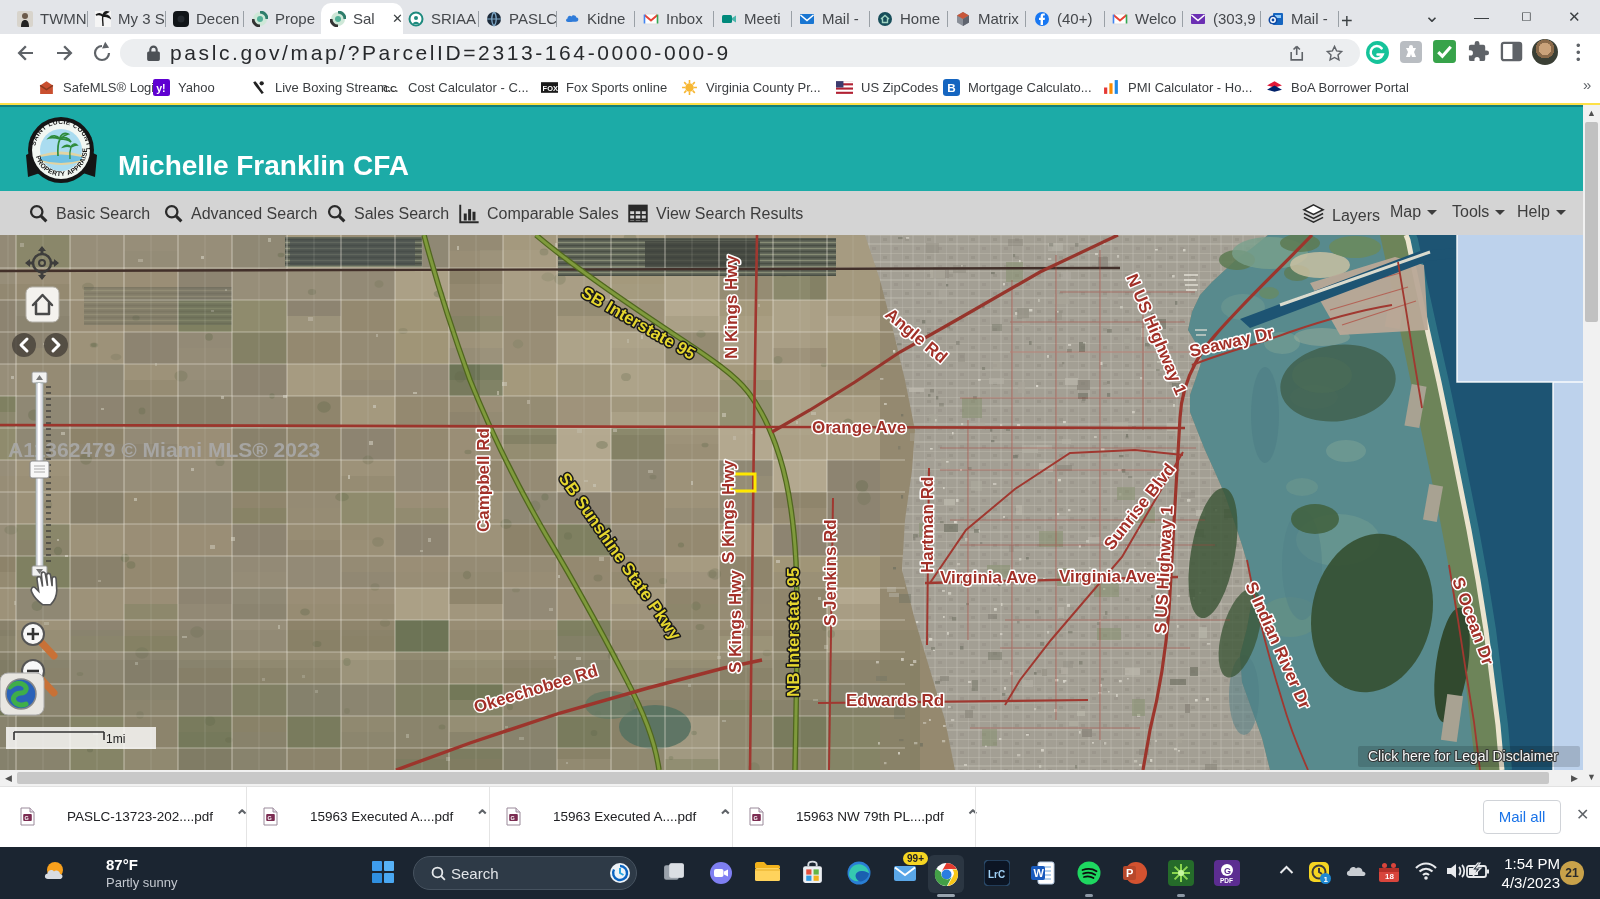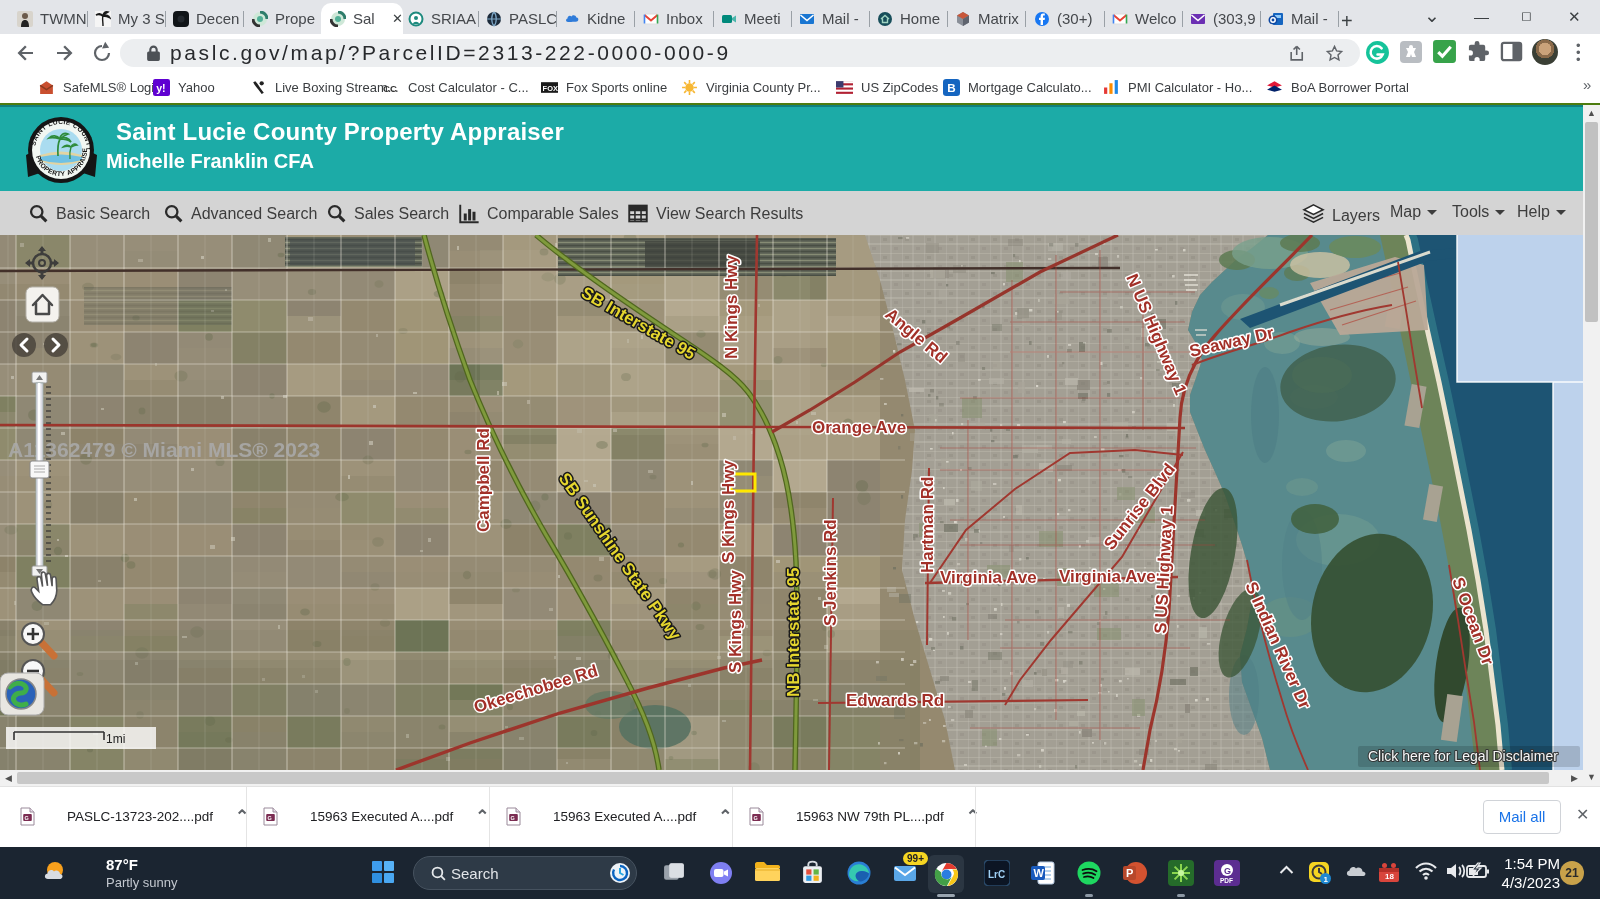--- a/index.html
+++ b/index.html
@@ -1,15 +1,15 @@
 <!DOCTYPE html>
 <html><head><meta charset="utf-8"><style>
 * { margin:0; padding:0; box-sizing:border-box; }
 html,body { width:1600px; height:899px; overflow:hidden; }
-#root { position:relative; width:1600px; height:739px; font-family:"Liberation Sans",sans-serif; background:#4d7c0f; }
+#root { position:relative; width:1600px; height:739px; font-family:"Liberation Sans",sans-serif; background:#fde047; }
 
 
 #tabstrip { position:absolute; left:0; top:0; width:1600px; height:34px; background:#e3e5e9; }
 .tab { position:absolute; top:3px; height:31px; width:79px; display:flex; align-items:center; padding-left:9px; }
 .tab svg { flex:0 0 auto; }
 .tlabel { margin-left:7px; font-size:15px; color:#45484c; white-space:nowrap; overflow:hidden; flex:1; }
 .tab.active { background:#fff; border-radius:10px 10px 0 0; width:82px; z-index:2; }
 .tab.active .tlabel { -webkit-mask-image:linear-gradient(90deg,#000 60%,transparent); }
 .tclose { font-size:13px; color:#3c4043; margin-left:1px; }
 .tsep { }
@@ -30,21 +30,21 @@
 
 #bookmarks { position:absolute; left:0; top:72px; width:1600px; height:31px; background:#fff; }
 .bm { position:absolute; top:6px; display:flex; align-items:center; height:18px; }
 .bm span { margin-left:8px; font-size:13px; color:#3a3d40; white-space:nowrap; }
 #bmore { position:absolute; left:1583px; top:4px; font-size:15px; color:#5f6368; }
 
 
 #header { position:absolute; left:0; top:105px; width:1583px; height:86px; background:#1fae accent; }
 #header { background:#1caba7; border-top:2px solid #11807d; }
 #htitle { position:absolute; left:116px; top:11px; font-size:24px; font-weight:bold; color:#fff; letter-spacing:0.2px; }
-#hsub { position:absolute; left:106px; top:43px; font-size:20px; font-weight:bold; color:#fff; }
+#hsub { position:absolute; left:118px; top:43px; font-size:28px; font-weight:bold; color:#fff; }
 
 
 #navbar { position:absolute; left:0; top:191px; width:1583px; height:44px; background:#d4d4d4; font-size:16px; color:#3d3d3d; }
 .nvi { position:absolute; top:12px; display:flex; align-items:center; }
 .nvi svg { margin-right:7px; }
 .nvr { position:absolute; top:12px; }
 .caret { display:inline-block; width:0; height:0; border-left:5px solid transparent; border-right:5px solid transparent; border-top:5px solid #3d3d3d; margin-left:6px; vertical-align:middle; }
 
 
 #map { position:absolute; left:0; top:235px; width:1583px; height:535px; overflow:hidden; }
@@ -169,21 +169,21 @@
           <path d="M8 1 L14 4.5 V11.5 L8 15 L2 11.5 V4.5 Z" fill="#8a8f98"></path>
           <path d="M8 1 L14 4.5 L8 8 L2 4.5 Z" fill="#c9573a"></path>
           <path d="M8 8 L14 4.5 V11.5 L8 15 Z" fill="#5f646e"></path>
         </svg>
         <span class="tlabel">Matrix</span>
       </div><span class="tsep"></span><div class="tab" style="left:1025px">
         <svg width="16" height="16" viewBox="0 0 16 16">
           <circle cx="8" cy="8" r="7" fill="#1877f2"></circle>
           <path d="M9 4.5 H10.8 V2.5 H9 C7.3 2.5 6.6 3.7 6.6 5.2 V6.8 H5 V8.9 H6.6 V14 H9 V8.9 H10.6 L11 6.8 H9 V5.3 C9 4.8 9.2 4.5 9 4.5Z" fill="#fff"></path>
         </svg>
-        <span class="tlabel">(30+)</span>
+        <span class="tlabel">(40+)</span>
       </div><span class="tsep"></span><div class="tab" style="left:1103px">
         <svg width="16" height="16" viewBox="0 0 16 16">
           <rect x="1" y="3" width="14" height="10" rx="1" fill="#fff" stroke="#ddd"></rect>
           <path d="M1.5 4 L8 9.5 L14.5 4" stroke="#ea4335" stroke-width="2" fill="none"></path>
           <path d="M1.5 3.6 V12.5" stroke="#4285f4" stroke-width="1.6"></path>
           <path d="M14.5 3.6 V12.5" stroke="#34a853" stroke-width="1.6"></path>
         </svg>
         <span class="tlabel">Welco</span>
       </div><span class="tsep"></span><div class="tab" style="left:1181px">
         <svg width="16" height="16" viewBox="0 0 16 16">
@@ -219,21 +219,21 @@
 <svg class="navic" style="left:90px" width="24" height="24" viewBox="0 0 24 24">
         <path d="M12 5a7 7 0 1 0 7 7" fill="none" stroke="#5f6368" stroke-width="2.2"></path>
         <path d="M12 5h0" stroke="#5f6368"></path>
         <path d="M19 12V5.5" fill="none" stroke="none"></path>
         <path d="M13.5 1.5 L19.5 5.2 L13.5 9 Z" fill="#5f6368" transform="rotate(25 16 5)"></path>
       </svg>
 <div id="omnibox">
 <svg id="lock" width="15" height="17" viewBox="0 0 14 16">
           <path d="M3 6V4.5a4 4 0 0 1 8 0V6h.5A1.5 1.5 0 0 1 13 7.5v6A1.5 1.5 0 0 1 11.5 15h-9A1.5 1.5 0 0 1 1 13.5v-6A1.5 1.5 0 0 1 2.5 6H3zm2 0h4V4.5a2 2 0 0 0-4 0V6z" fill="#4d5156"></path>
         </svg>
-<div id="urltext">paslc.gov/map/?ParcelID=2313-222-0000-000-9</div>
+<div id="urltext">paslc.gov/map/?ParcelID=2313-164-0000-000-9</div>
 <svg class="obic" style="left:1168px" width="19" height="19" viewBox="0 0 24 24">
           <path d="M4 10 V20 H18 V10" fill="none" stroke="#5f6368" stroke-width="2"></path>
           <path d="M11 14 V3 M11 3 L7 7 M11 3 L15 7" fill="none" stroke="#5f6368" stroke-width="2"></path>
           <path d="M14 10 H21 L17 4 Z" fill="none" stroke="none"></path>
         </svg>
 <svg class="obic" style="left:1205px" width="19" height="19" viewBox="0 0 24 24">
           <path d="M12 3l2.7 5.8 6.3.8-4.6 4.3 1.2 6.2L12 17l-5.6 3.1 1.2-6.2L3 9.6l6.3-.8z" fill="none" stroke="#5f6368" stroke-width="1.8"></path>
         </svg>
 </div>
 <div id="extarea">
@@ -349,21 +349,20 @@
 <circle cx="47" cy="39" r="33" fill="#151515"></circle>
 <circle cx="47" cy="39" r="29" fill="#f2f7f2"></circle>
 <circle cx="47" cy="39" r="21" fill="#aadcf0"></circle>
 <path d="M26 44 Q47 37 68 44 L68 50 Q47 58 26 50 Z" fill="#e2d4a2"></path>
 <path d="M26 46 Q47 41 68 46 L68 49 Q47 55 26 49 Z" fill="#6fc1e4"></path>
 <path d="M44 45 C43.5 38 44 32 46 28 M46 28 C43 24 38 24 35 27 C39 26 43 27 46 28 M46 28 C46 24 50 21 54 23 C51 24 48 26 46 28 M46 28 C50 25 55 27 57 31 C53 28 49 28 46 28" stroke="#2e8b3a" stroke-width="1.7" fill="none"></path>
 <path d="M56 48 C55.5 43 56 39 57 36 M57 36 C54.5 33 50.5 34 49 36 C52 35 54.5 35 57 36 M57 36 C58 33 61 32 63 34 C61 34 59 35 57 36" stroke="#2e8b3a" stroke-width="1.4" fill="none"></path>
 <text font-size="6.6" fill="#141414" font-weight="bold" letter-spacing="0.4"><textPath href="#arctop" startOffset="5%">SAINT LUCIE COUNTY</textPath></text>
 <text font-size="6.6" fill="#141414" font-weight="bold" letter-spacing="0.3"><textPath href="#arcbot" startOffset="8%">PROPERTY&nbsp;APPRAISER</textPath></text>
 </svg>
-<div id="htitle">Saint Lucie County Property Appraiser</div>
 <div id="hsub">Michelle Franklin CFA</div>
 </div>
 
 <div id="navbar">
 <div class="nvi" style="left:28px"><svg width="21" height="21" viewBox="0 0 24 24">
           <circle cx="10" cy="10" r="6.5" fill="none" stroke="#2a2a2a" stroke-width="2.6"></circle>
           <path d="M15 15l6 6" stroke="#2a2a2a" stroke-width="3.4"></path>
         </svg>Basic Search</div>
 <div class="nvi" style="left:163px"><svg width="21" height="21" viewBox="0 0 24 24">
           <circle cx="10" cy="10" r="6.5" fill="none" stroke="#2a2a2a" stroke-width="2.6"></circle>

